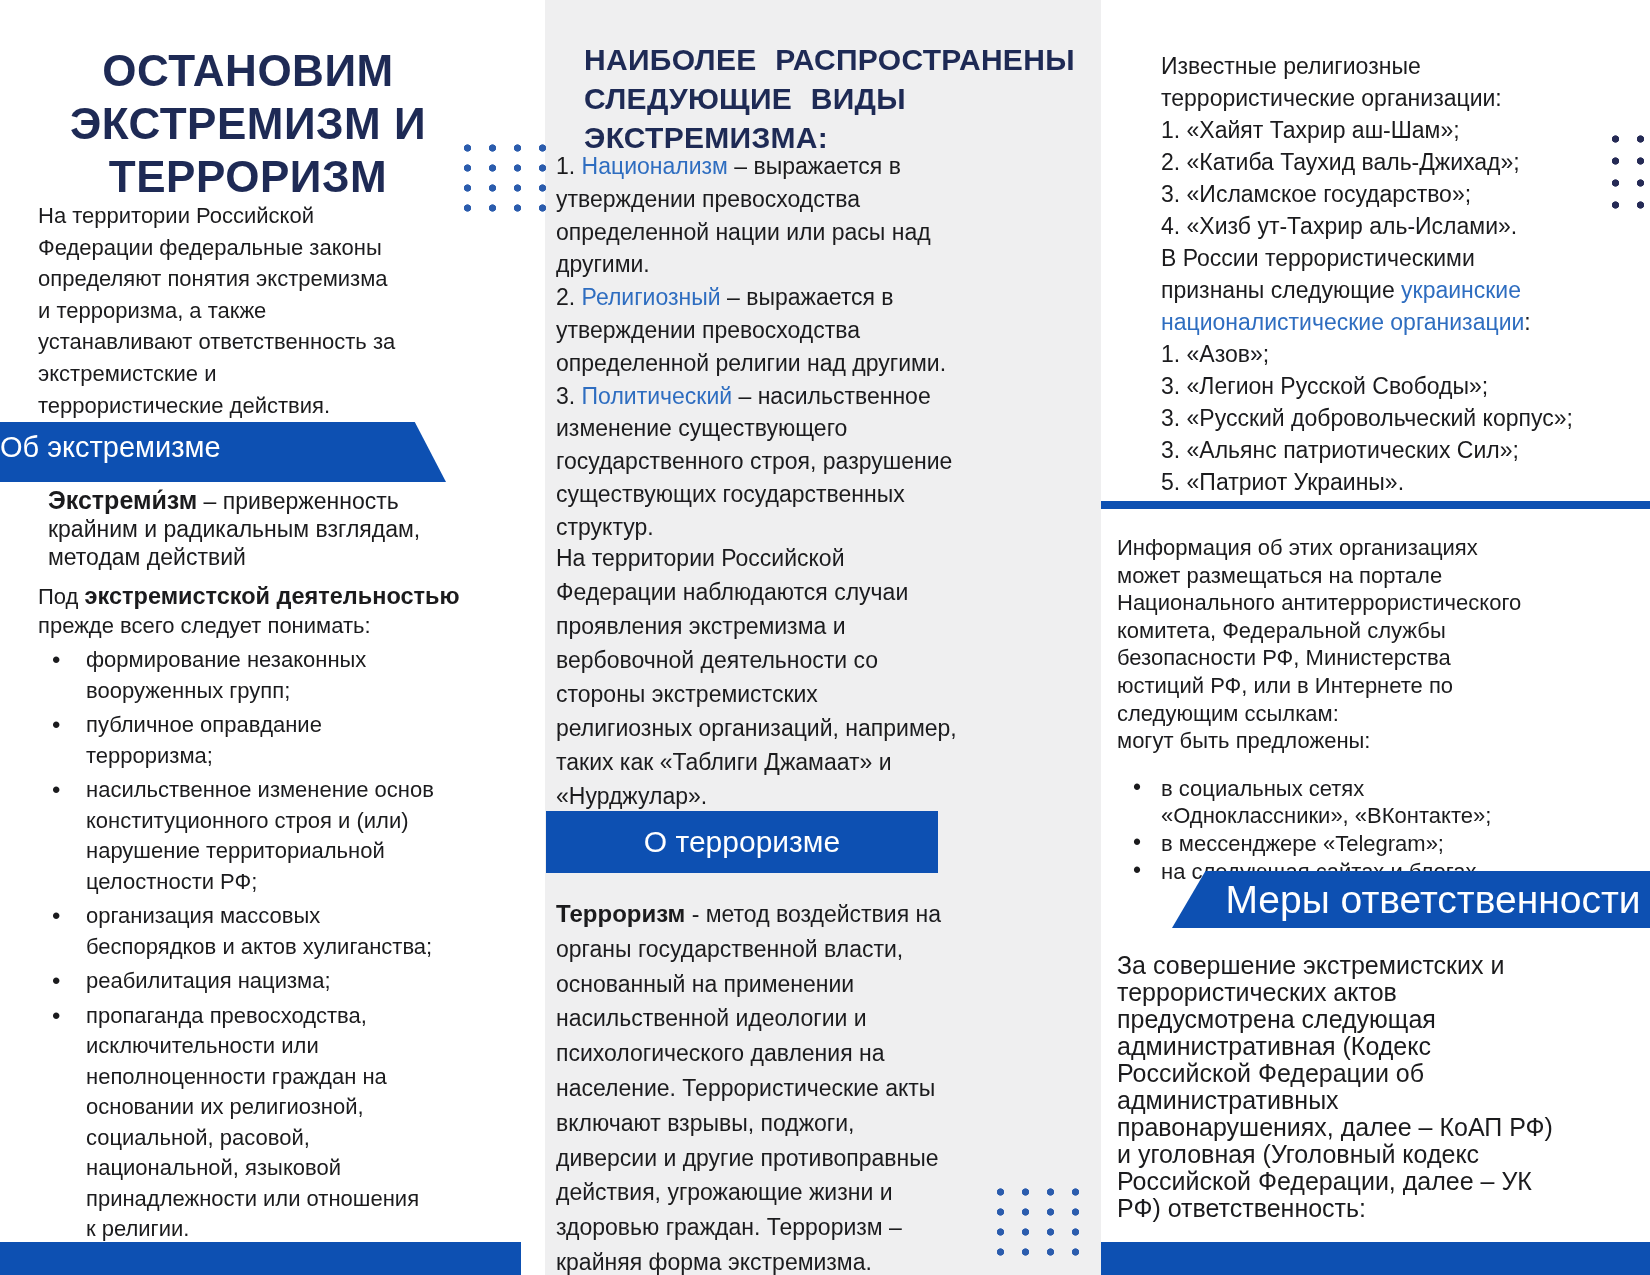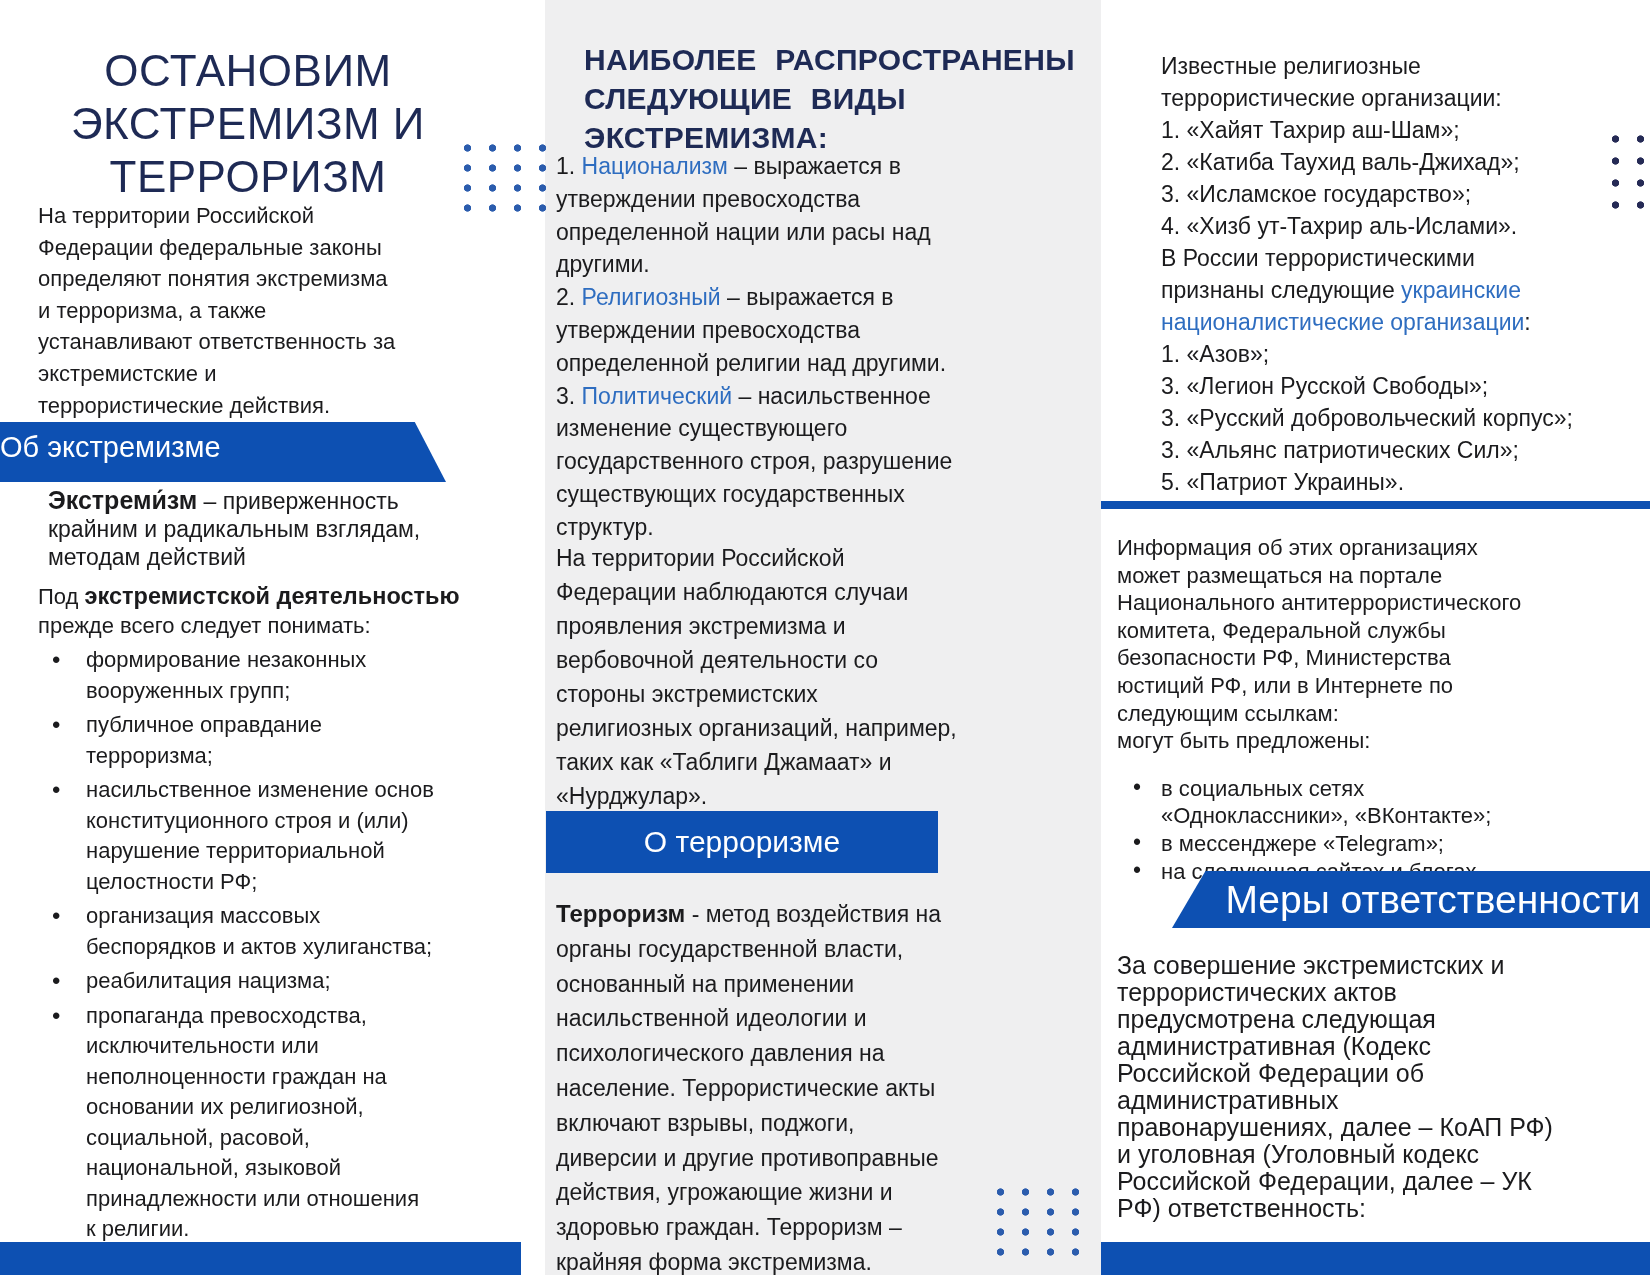--- a/index.html
+++ b/index.html
@@ -22,21 +22,21 @@
   }
   .abs{position:absolute;}
   .pre{white-space:pre-line;}
 
   
   .gray-col{left:545px;top:0;width:556px;height:1275px;background:var(--gray);}
 
   
   .title{
     left:28px;top:44px;width:440px;
-    font-size:44px;line-height:53px;font-weight:400;
+    font-size:44px;line-height:53px;font-weight:700;
     text-align:center;color:var(--navy);letter-spacing:.5px;
   }
   .intro{left:38px;top:200px;width:495px;font-size:22px;line-height:31.6px;}
 
   .banner{background:var(--accent);color:#ffffff;font-weight:400;}
   .banner-left{
     left:0;top:422px;width:446px;height:60px;
     clip-path:polygon(0 0,93% 0,100% 100%,0 100%);
     font-size:29px;line-height:51px;text-align:left;padding-right:40px;
   }

